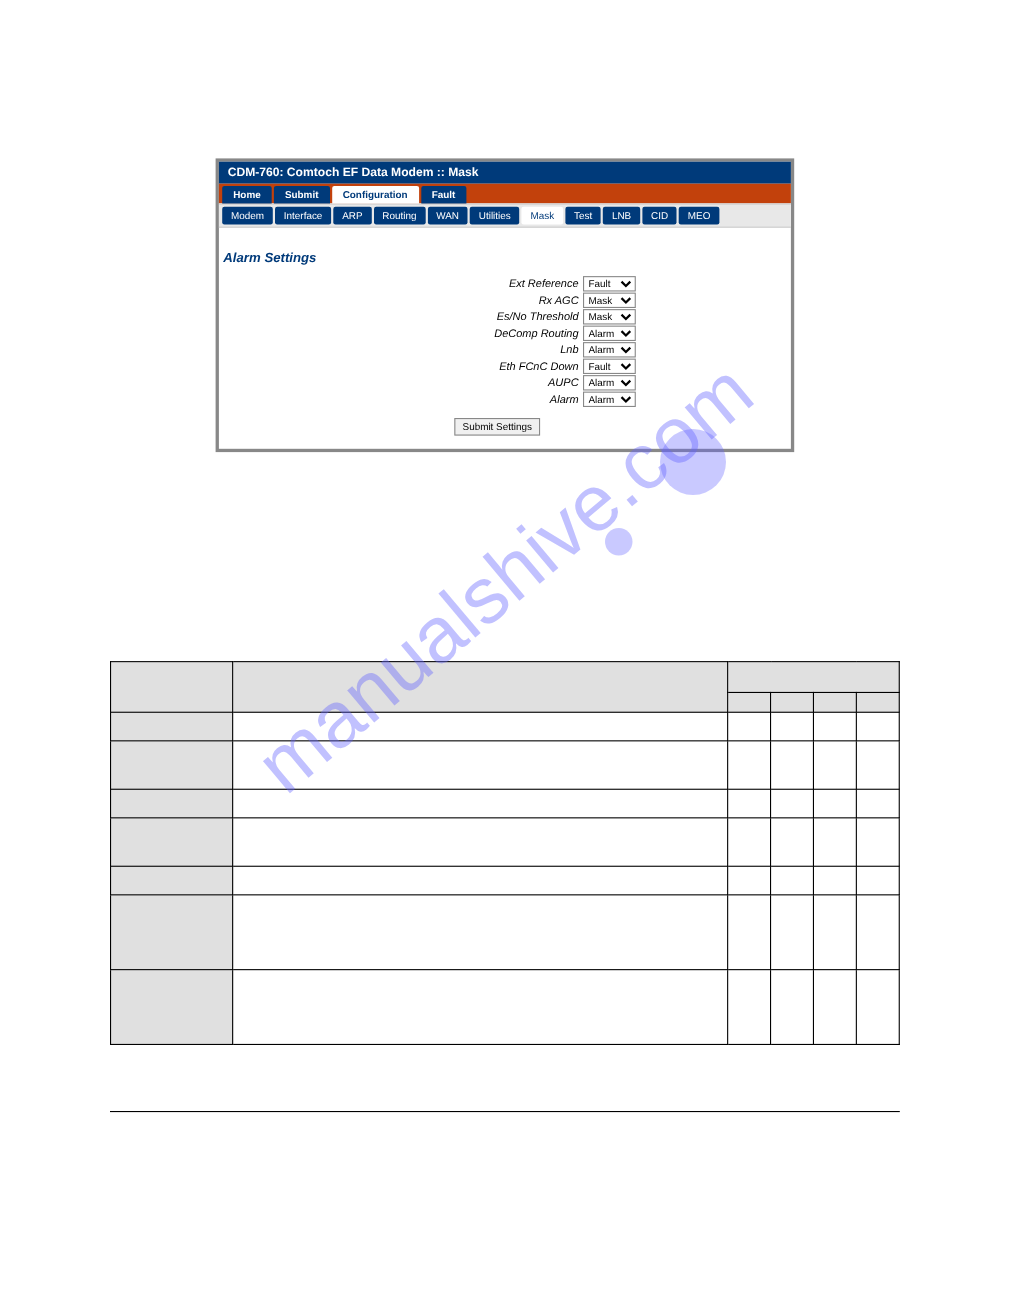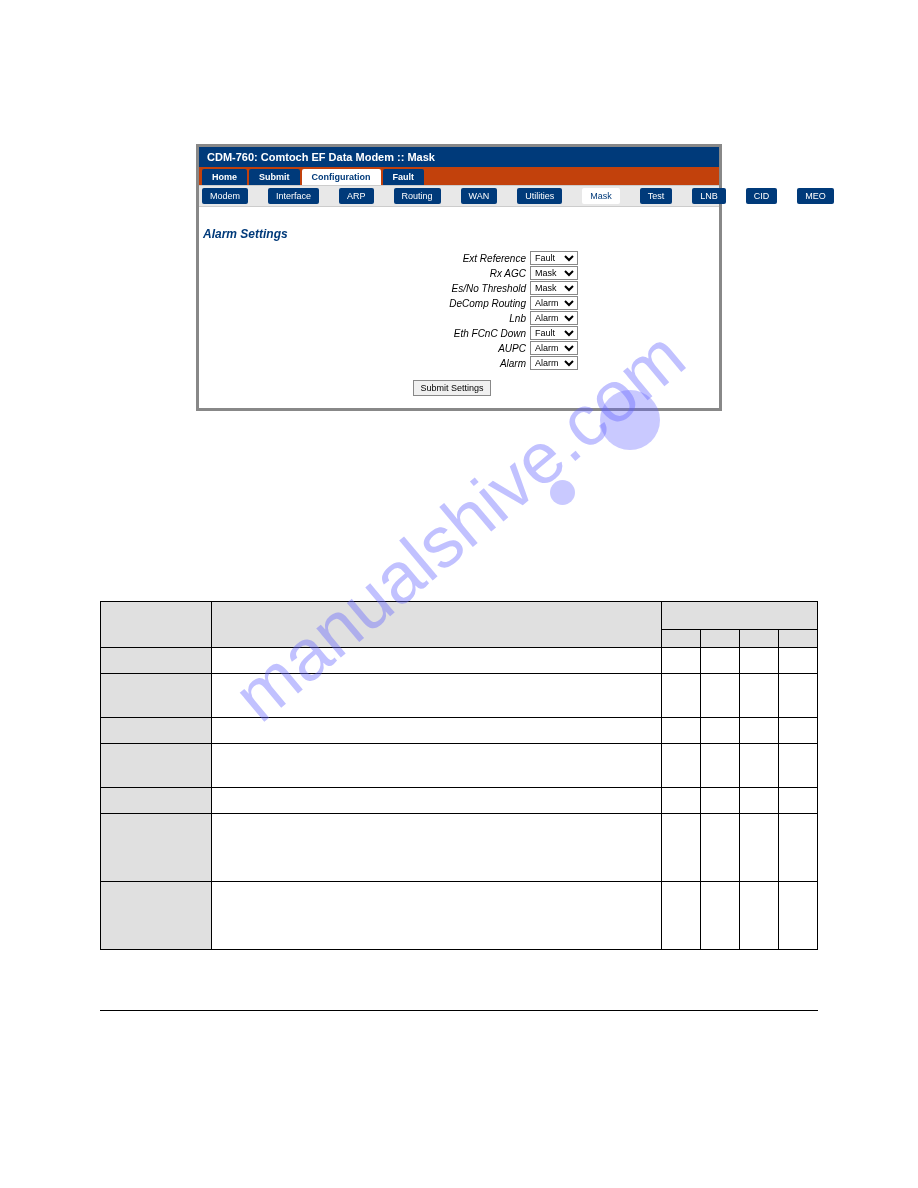--- a/index.html
+++ b/index.html
@@ -41,21 +41,21 @@
       font-weight: bold;
       padding: 3px 10px;
       border-radius: 2px 2px 0 0;
     }
     .primary-tabs .tab.active {
       background: #fff;
       color: #003a7a;
     }
     .sub-tabs {
       display: flex;
-      gap: 20px;
+      gap: 2px;
       padding: 2px 3px;
       background: #e8e8e8;
       border-top: 1px solid #ccc;
       border-bottom: 1px solid #ccc;
       align-items: flex-end;
     }
     .sub-tabs .tab {
       background: #003a7a;
       color: #fff;
       font-size: 9px;

